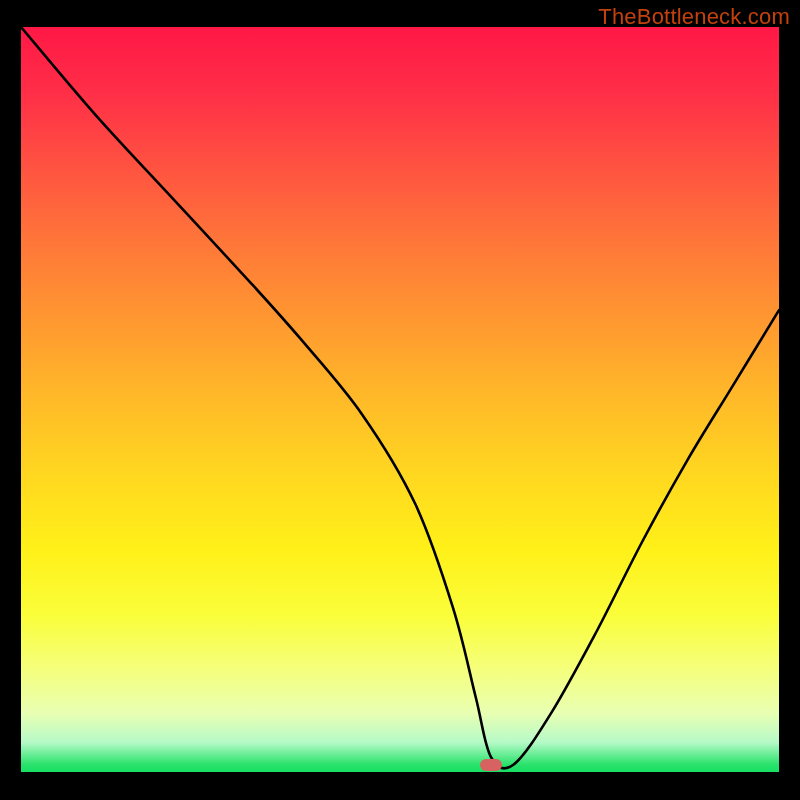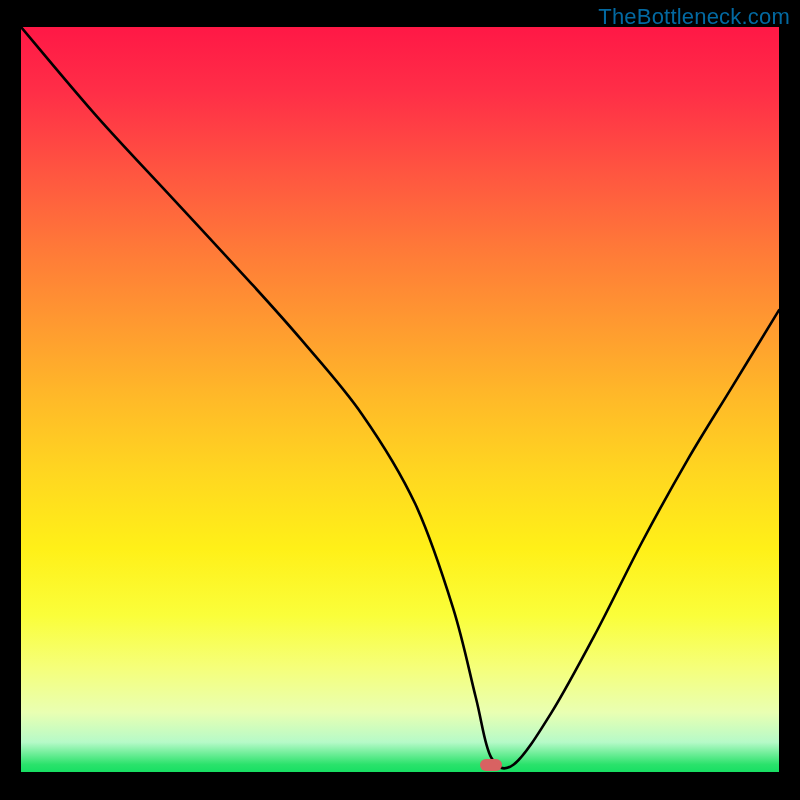--- a/index.html
+++ b/index.html
@@ -14,21 +14,21 @@
   .frame {
     position: relative;
     width: 800px;
     height: 800px;
     background: #000;
   }
   .watermark {
     position: absolute;
     top: 4px;
     right: 10px;
-    color: #0369a1;
+    color: #c2410c;
     font-size: 22px;
     font-weight: 500;
     letter-spacing: 0.2px;
     z-index: 5;
   }
   .plot-area {
     position: absolute;
     left: 21px;
     top: 27px;
     width: 758px;

